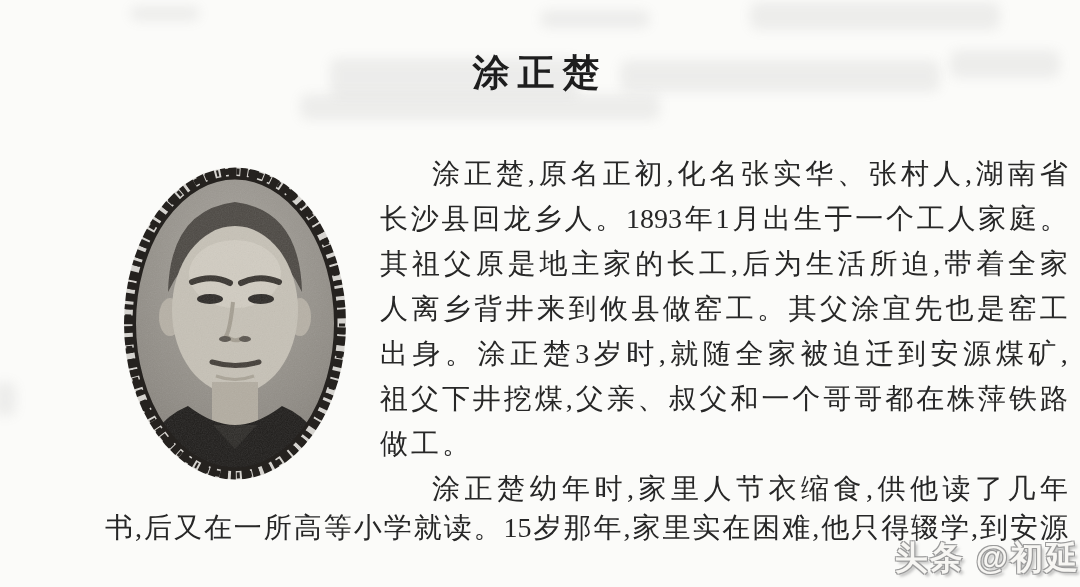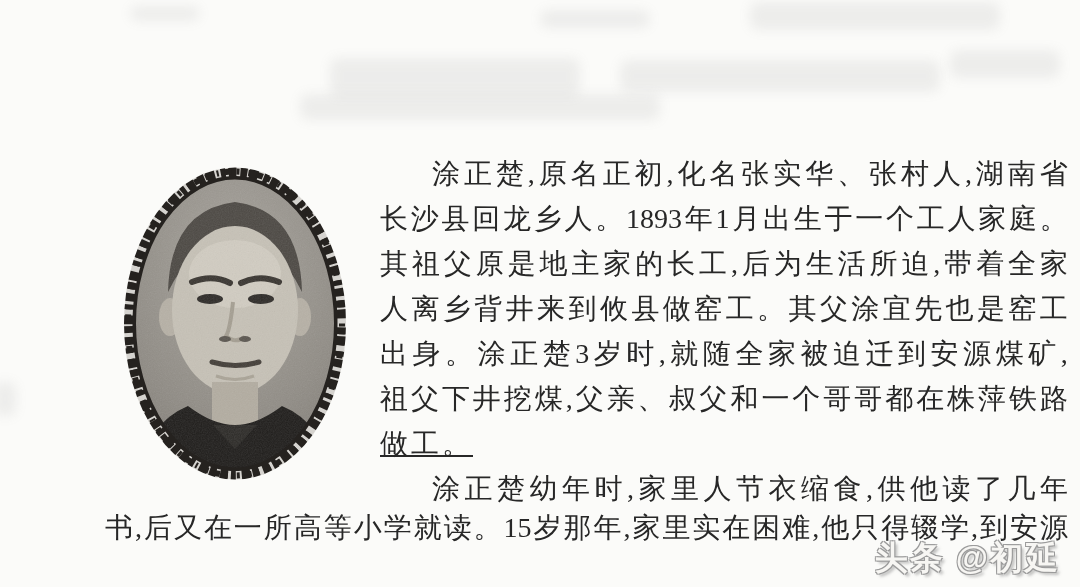--- a/index.html
+++ b/index.html
@@ -46,29 +46,29 @@
     font-size:28px;
     color:#272727;
   }
   .jline{
     display:flex;
     justify-content:space-between;
     align-items:center;
   }
   .jline span{white-space:nowrap;}
   .indent{padding-left:52px;}
-  .plain{line-height:45px;letter-spacing:3px;text-decoration:underline;}
+  .plain{line-height:45px;letter-spacing:3px;}
   .fullline{
     position:absolute;
     left:105px;top:505px;
     width:963px;
   }
   .watermark{
     position:absolute;
-    right:20px;top:536px;
+    right:0;top:536px;
     font-size:33px;
     font-weight:700;
     letter-spacing:2px;
     font-family:"Liberation Sans","DejaVu Sans",sans-serif;
     color:#f7f6f3;
     text-shadow:
       -1px -1px 0 #9b9b9b,
        1px -1px 0 #9b9b9b,
       -1px  1px 0 #9b9b9b,
        1px  1px 0 #9b9b9b,
@@ -82,20 +82,21 @@
 
   <div class="blob" style="left:130px;top:6px;width:70px;height:15px;"></div>
   <div class="blob" style="left:540px;top:10px;width:110px;height:18px;"></div>
   <div class="blob" style="left:750px;top:2px;width:250px;height:28px;"></div>
   <div class="blob" style="left:330px;top:58px;width:250px;height:38px;"></div>
   <div class="blob" style="left:620px;top:60px;width:320px;height:32px;"></div>
   <div class="blob" style="left:300px;top:94px;width:360px;height:26px;"></div>
   <div class="blob" style="left:950px;top:50px;width:110px;height:28px;"></div>
   <div class="blob" style="left:-6px;top:382px;width:22px;height:34px;"></div>
 
+  <h1 class="title">涂正楚</h1>
 
   <div class="photo">
     <svg viewBox="0 0 234 323" xmlns="http://www.w3.org/2000/svg">
       <defs>
         <clipPath id="ovalClip">
             <ellipse cx="117" cy="161.5" rx="112" ry="157"></ellipse>
           </clipPath>
         <filter id="grain" x="0" y="0" width="100%" height="100%">
           <feTurbulence type="fractalNoise" baseFrequency="0.85" numOctaves="2" stitchTiles="stitch"></feTurbulence>
           <feColorMatrix type="matrix" values="0.33 0.33 0.33 0 0  0.33 0.33 0.33 0 0  0.33 0.33 0.33 0 0  0 0 0 0.55 0"></feColorMatrix>

